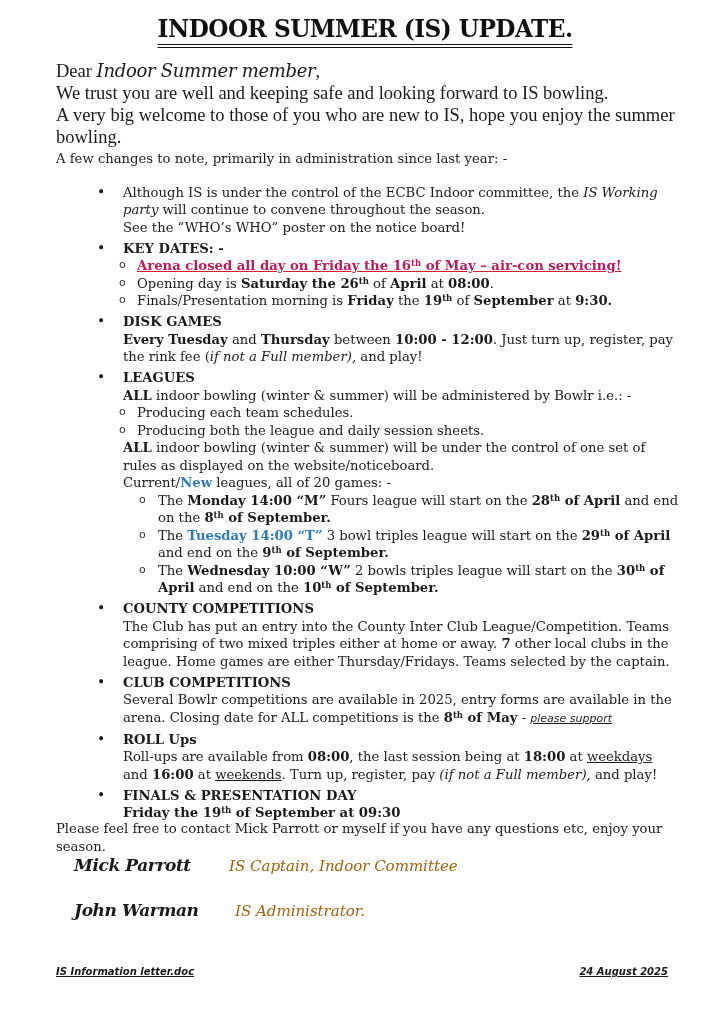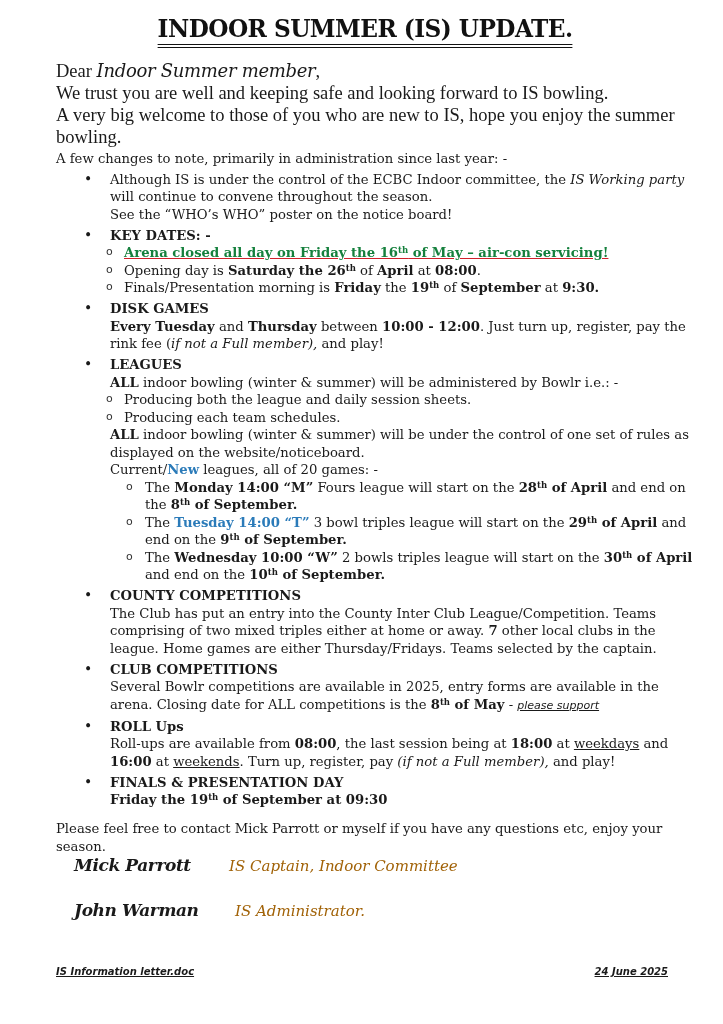--- a/index.html
+++ b/index.html
@@ -24,36 +24,36 @@
   }
   .script {
     font-family: "DejaVu Serif", serif; font-style: italic; font-size: 18px;
     letter-spacing: -0.3px;
   }
   .body {
     position: absolute; left: 52px; top: 150px; width: 640px;
     font-family: "DejaVu Serif", serif; font-size: 13.2px; line-height: 17.5px;
   }
   .body p { margin: 0; }
-  ul.main { margin: 3px; padding: 0; list-style: none; }
+  ul.main { margin: 16px; padding: 0; list-style: none; }
   ul.main > li { position: relative; padding-left: 51px; margin-bottom: 3.5px; }
   ul.main > li::before {
     content: "\2022"; position: absolute; left: 25px; top: 0; font-size: 14px;
   }
   ul.sub { margin: 0; padding: 0; list-style: none; }
   ul.sub > li { position: relative; padding-left: 35px; }
   ul.sub > li::before {
     content: "o"; position: absolute; left: 16px; top: -1px; font-size: 11px;
     font-family: "DejaVu Sans", sans-serif; color: #333;
   }
   ul.sub.lean > li { padding-left: 14px; }
   ul.sub.lean > li::before { left: -4px; }
   b { font-weight: bold; }
   sup { font-size: 8.5px; vertical-align: 4px; line-height: 0; }
-  .red { color: #15803d; text-decoration: underline; text-decoration-color: #d0202a; font-weight: bold; }
+  .red { color: #be185d; text-decoration: underline; text-decoration-color: #d0202a; font-weight: bold; }
   .blue { color: #2b7bb9; font-weight: bold; }
   .u { text-decoration: underline; }
   .ital { font-style: italic; }
   .sans-ital { font-family: "DejaVu Sans", sans-serif; font-style: italic; font-size: 11px; text-decoration: underline; }
   .closing {
     position: absolute; left: 52px; top: 820px; width: 640px;
     font-family: "DejaVu Serif", serif; font-size: 13.2px; line-height: 17.5px;
   }
   .sig {
     position: absolute; left: 70px; width: 600px;
@@ -108,22 +108,22 @@
 
       <li>
         <b>DISK GAMES</b><br>
         <b>Every Tuesday</b><span> and </span><b>Thursday</b><span> between </span><b>10:00 - 12:00</b><span>. Just turn up, register, pay the rink fee (</span><span class="ital">if not a Full member),</span><span> and play!</span>
       </li>
 
       <li>
         <b>LEAGUES</b><br>
         <b>ALL</b><span> indoor bowling (winter &amp; summer) will be administered by Bowlr i.e.: -</span>
         <ul class="sub lean">
+          <li>Producing each team schedules.</li>
           <li>Producing both the league and daily session sheets.</li>
-          <li>Producing each team schedules.</li>
         </ul>
         <b>ALL</b><span> indoor bowling (winter &amp; summer) will be under the control of one set of rules as displayed on the website/noticeboard.</span><br>
         <span>Current/</span><span class="blue">New</span><span> leagues, all of 20 games: -</span>
         <ul class="sub">
           <li><span>The </span><b>Monday 14:00 “M”</b><span> Fours league will start on the </span><b>28</b><b><sup>th</sup></b><b> of April</b><span>  and end on the </span><b>8</b><b><sup>th</sup></b><b> of September.</b></li>
           <li><span>The </span><span class="blue">Tuesday 14:00 “T”</span><span> 3 bowl triples league will start on the </span><b>29</b><b><sup>th</sup></b><b> of April</b><span> and end on the </span><b>9</b><b><sup>th</sup></b><b> of September.</b></li>
           <li><span>The </span><b>Wednesday 10:00 “W”</b><span> 2 bowls triples league will start on the </span><b>30</b><b><sup>th</sup></b><b> of April</b><span> and end on the </span><b>10</b><b><sup>th</sup></b><b> of September.</b></li>
         </ul>
       </li>
 
@@ -155,16 +155,16 @@
     <span class="name">Mick Parrott</span>
     <span class="role">IS Captain, Indoor Committee</span>
   </div>
   <div class="sig" style="top:900px;gap:6px;">
     <span class="name">John Warman</span>
     <span class="role">IS Administrator.</span>
   </div>
 
   <div class="footer">
     <span>IS Information letter.doc</span>
-    <span>24 June 2025</span>
+    <span>24 August 2025</span>
   </div>
 
 </div>
 
 </body></html>

